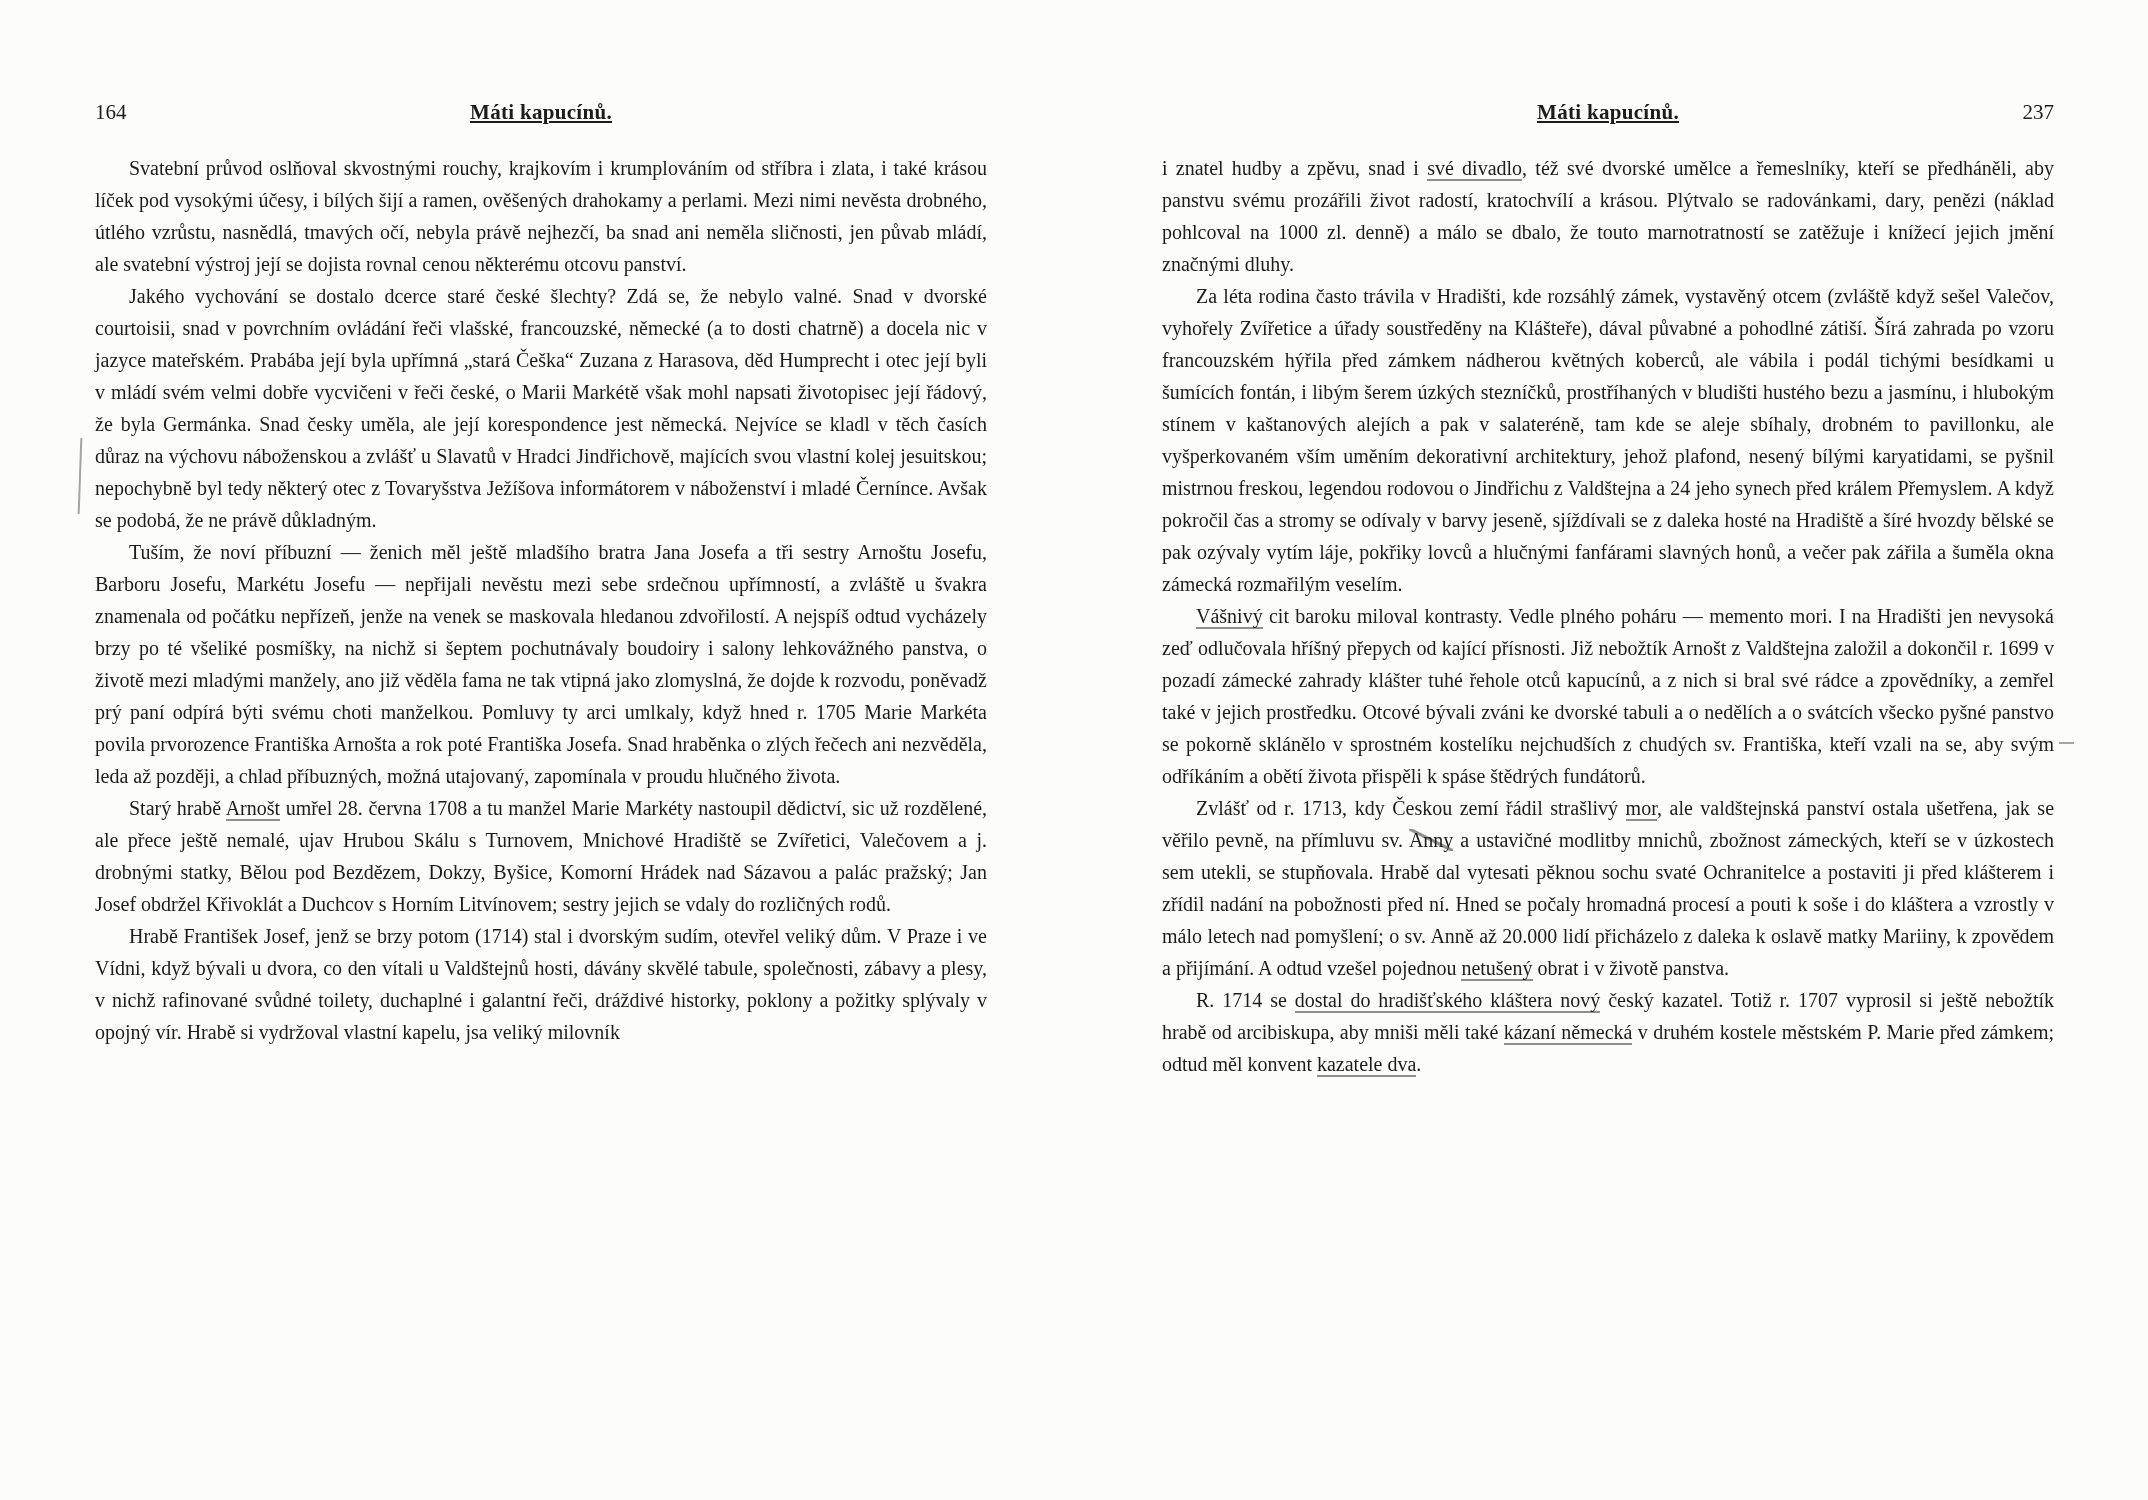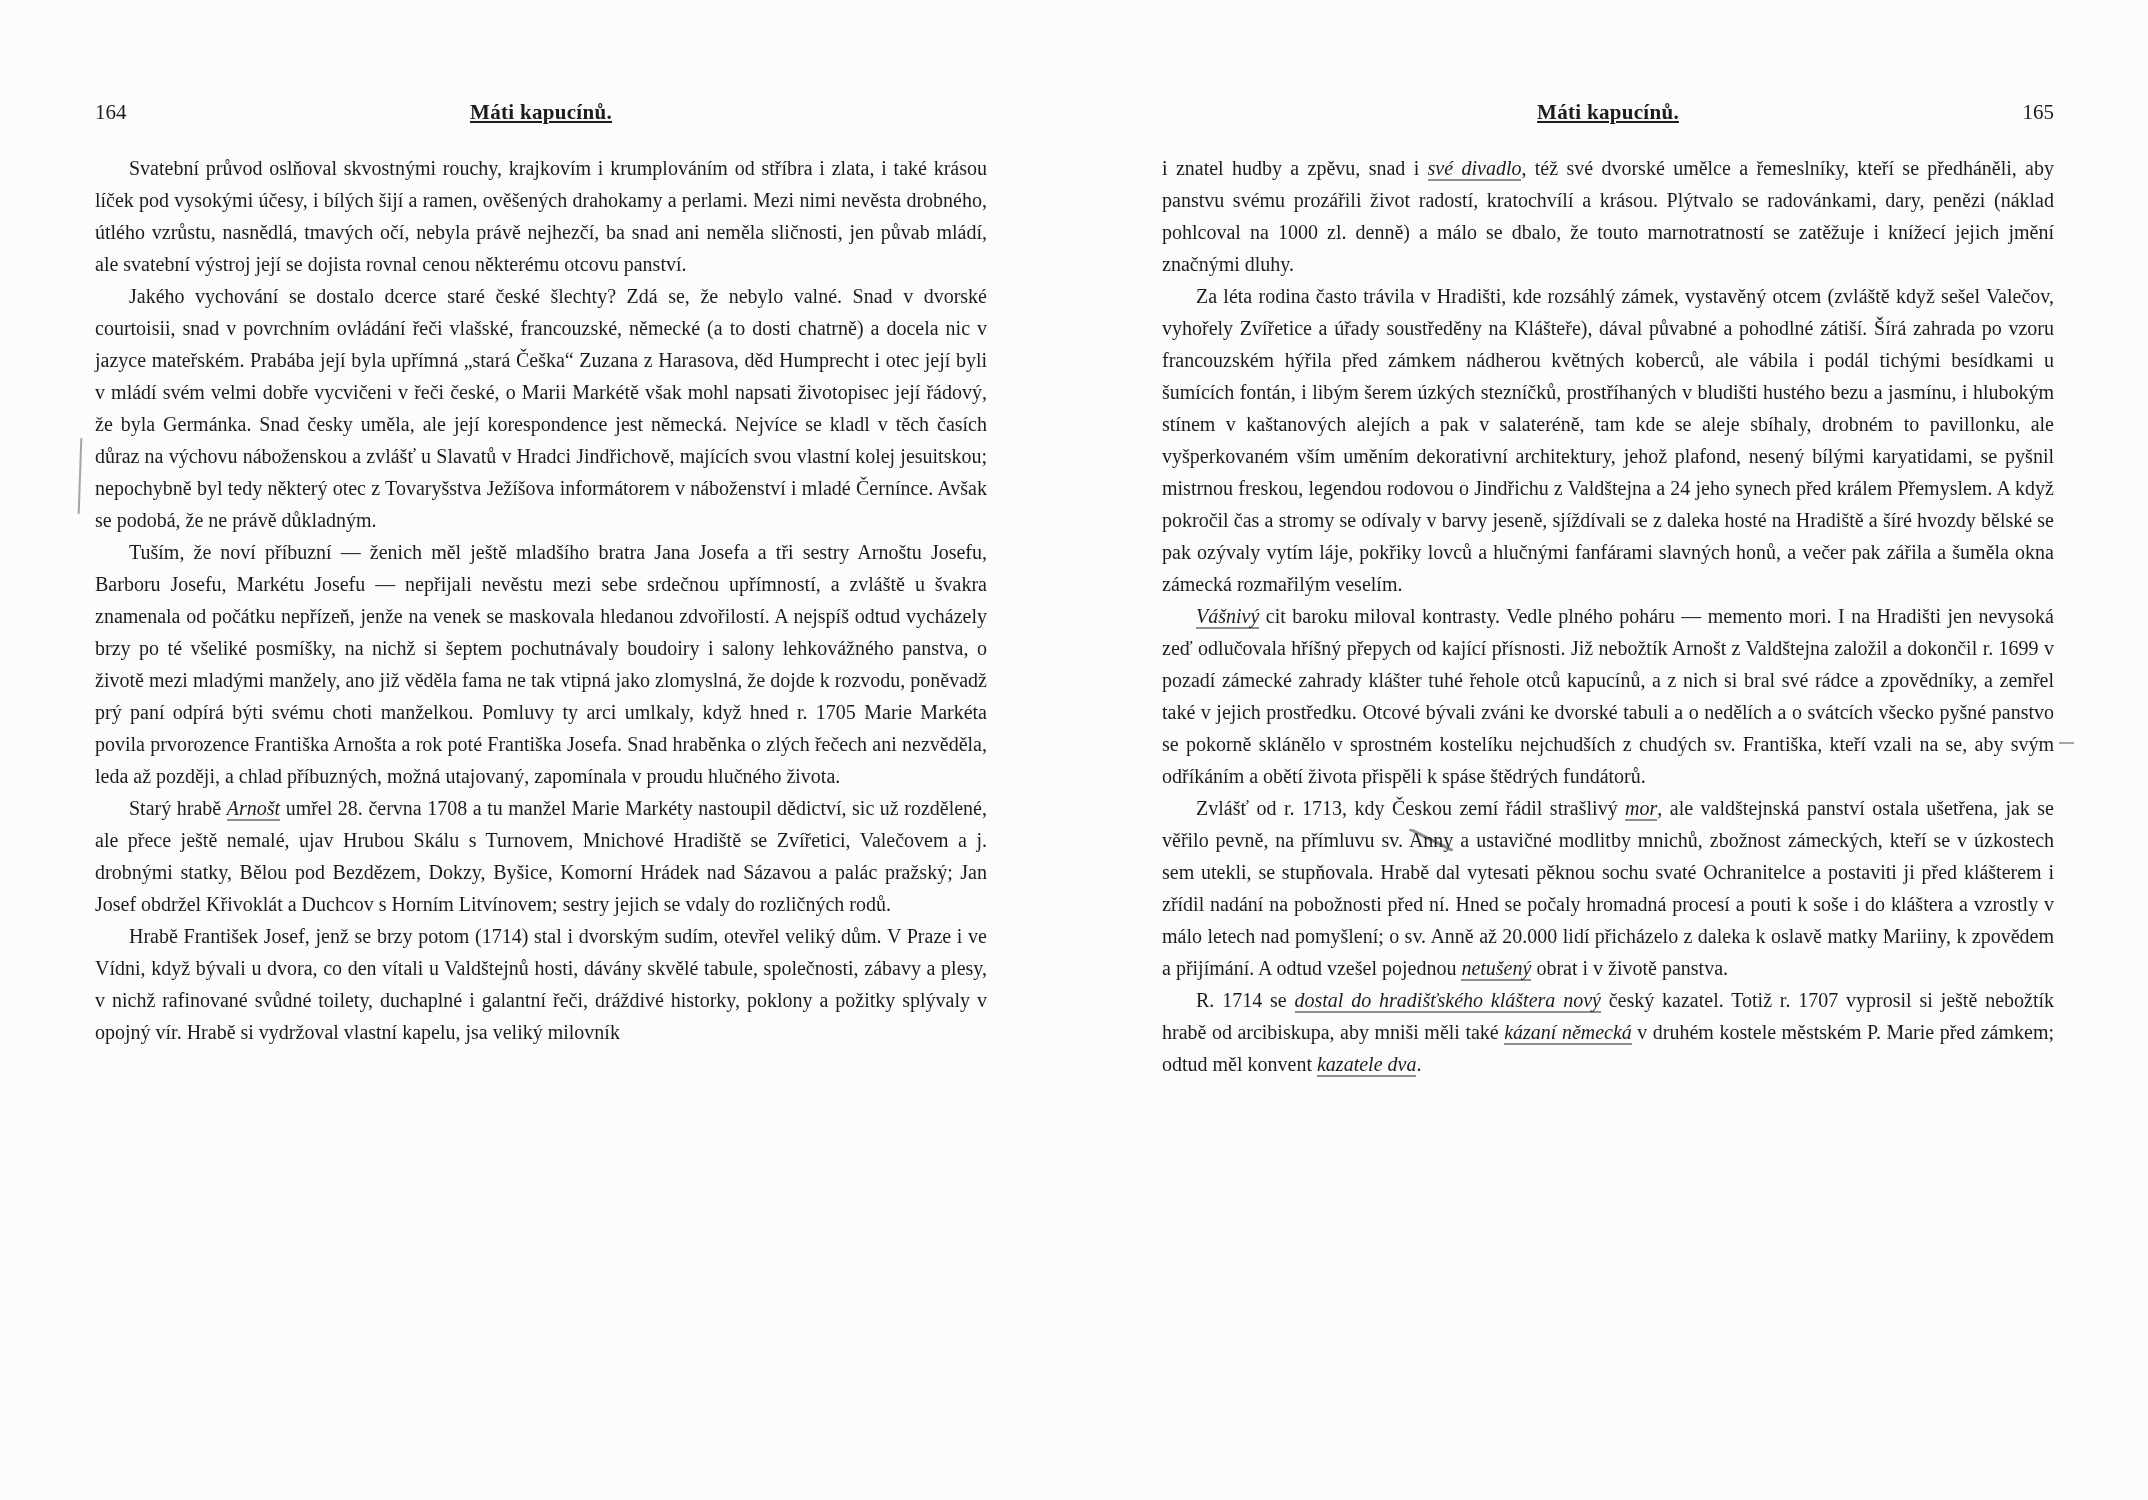--- a/index.html
+++ b/index.html
@@ -33,21 +33,21 @@
   .page-body {
     font-size: 20px;
     line-height: 32px;
     text-align: justify;
     text-justify: inter-word;
   }
   .para { margin: 0; }
   .para.indent { text-indent: 34px; }
 
   
-  .pencil-mark.underline { border-bottom: 2px solid var(--pencil, #8f8f8f); font-style: italic; }
+  .pencil-mark.underline { border-bottom: 2px solid var(--pencil, #8f8f8f); }
   .pencil-mark.strike {
     background: linear-gradient(to top right,
       transparent 45%, var(--pencil, #8f8f8f) 48%,
       var(--pencil, #8f8f8f) 53%, transparent 56%);
   }
   .margin-line {
     position: absolute;
     left: -16px;
     top: 338px;
     height: 76px;
@@ -82,21 +82,21 @@
       <p class="para indent">Tuším, že noví příbuzní — ženich měl ještě mladšího bratra Jana Josefa a tři sestry Arnoštu Josefu, Barboru Josefu, Markétu Josefu — nepřijali nevěstu mezi sebe srdečnou upřímností, a zvláště u švakra znamenala od počátku nepřízeň, jenže na venek se maskovala hledanou zdvořilostí. A nejspíš odtud vycházely brzy po té všeliké posmíšky, na nichž si šeptem pochutnávaly boudoiry i salony lehkovážného panstva, o životě mezi mladými manžely, ano již věděla fama ne tak vtipná jako zlomyslná, že dojde k rozvodu, poněvadž prý paní odpírá býti svému choti manželkou. Pomluvy ty arci umlkaly, když hned r. 1705 Marie Markéta povila prvorozence Františka Arnošta a rok poté Františka Josefa. Snad hraběnka o zlých řečech ani nezvěděla, leda až později, a chlad příbuzných, možná utajovaný, zapomínala v proudu hlučného života.</p>
       <p class="para indent">Starý hrabě <span class="pencil-mark underline">Arnošt</span> umřel 28. června 1708 a tu manžel Marie Markéty nastoupil dědictví, sic už rozdělené, ale přece ještě nemalé, ujav Hrubou Skálu s Turnovem, Mnichové Hradiště se Zvířetici, Valečovem a j. drobnými statky, Bělou pod Bezdězem, Dokzy, Byšice, Komorní Hrádek nad Sázavou a palác pražský; Jan Josef obdržel Křivoklát a Duchcov s Horním Litvínovem; sestry jejich se vdaly do rozličných rodů.</p>
       <p class="para indent">Hrabě František Josef, jenž se brzy potom (1714) stal i dvorským sudím, otevřel veliký dům. V Praze i ve Vídni, když bývali u dvora, co den vítali u Valdštejnů hosti, dávány skvělé tabule, společnosti, zábavy a plesy, v nichž rafinované svůdné toilety, duchaplné i galantní řeči, dráždivé historky, poklony a požitky splývaly v opojný vír. Hrabě si vydržoval vlastní kapelu, jsa veliký milovník</p>
     </div>
     <div class="margin-line"></div>
   </div>
 
   <div class="page page-right">
     <div class="page-header">
       <span class="running-title">Máti kapucínů.</span>
-      <span class="page-num pos-right">165</span>
+      <span class="page-num pos-right">237</span>
     </div>
     <div class="page-body">
       <p class="para">i znatel hudby a zpěvu, snad i <span class="pencil-mark underline">své divadlo</span>, též své dvorské umělce a řemeslníky, kteří se předháněli, aby panstvu svému prozářili život radostí, kratochvílí a krásou. Plýtvalo se radovánkami, dary, penězi (náklad pohlcoval na 1000 zl. denně) a málo se dbalo, že touto marnotratností se zatěžuje i knížecí jejich jmění značnými dluhy.</p>
       <p class="para indent">Za léta rodina často trávila v Hradišti, kde rozsáhlý zámek, vystavěný otcem (zvláště když sešel Valečov, vyhořely Zvířetice a úřady soustředěny na Klášteře), dával půvabné a pohodlné zátiší. Šírá zahrada po vzoru francouzském hýřila před zámkem nádherou květných koberců, ale vábila i podál tichými besídkami u šumících fontán, i libým šerem úzkých stezníčků, prostříhaných v bludišti hustého bezu a jasmínu, i hlubokým stínem v kaštanových alejích a pak v salateréně, tam kde se aleje sbíhaly, drobném to pavillonku, ale vyšperkovaném vším uměním dekorativní architektury, jehož plafond, nesený bílými karyatidami, se pyšnil mistrnou freskou, legendou rodovou o Jindřichu z Valdštejna a 24 jeho synech před králem Přemyslem. A když pokročil čas a stromy se odívaly v barvy jeseně, sjíždívali se z daleka hosté na Hradiště a šíré hvozdy bělské se pak ozývaly vytím láje, pokřiky lovců a hlučnými fanfárami slavných honů, a večer pak zářila a šuměla okna zámecká rozmařilým veselím.</p>
       <p class="para indent"><span class="pencil-mark underline">Vášnivý</span> cit baroku miloval kontrasty. Vedle plného poháru — memento mori. I na Hradišti jen nevysoká zeď odlučovala hříšný přepych od kající přísnosti. Již nebožtík Arnošt z Valdštejna založil a dokončil r. 1699 v pozadí zámecké zahrady klášter tuhé řehole otců kapucínů, a z nich si bral své rádce a zpovědníky, a zemřel také v jejich prostředku. Otcové bývali zváni ke dvorské tabuli a o nedělích a o svátcích všecko pyšné panstvo se pokorně sklánělo v sprostném kostelíku nejchudších z chudých sv. Františka, kteří vzali na se, aby svým odříkáním a obětí života přispěli k spáse štědrých fundátorů.</p>
       <p class="para indent">Zvlášť od r. 1713, kdy Českou zemí řádil strašlivý <span class="pencil-mark underline">mor</span>, ale valdštejnská panství ostala ušetřena, jak se věřilo pevně, na přímluvu sv. <span class="pencil-mark strike">Anny</span> a ustavičné modlitby mnichů, zbožnost zámeckých, kteří se v úzkostech sem utekli, se stupňovala. Hrabě dal vytesati pěknou sochu svaté Ochranitelce a postaviti ji před klášterem i zřídil nadání na pobožnosti před ní. Hned se počaly hromadná procesí a pouti k soše i do kláštera a vzrostly v málo letech nad pomyšlení; o sv. Anně až 20.000 lidí přicházelo z daleka k oslavě matky Mariiny, k zpovědem a přijímání. A odtud vzešel pojednou <span class="pencil-mark underline">netušený</span> obrat i v životě panstva.</p>
       <p class="para indent">R. 1714 se <span class="pencil-mark underline">dostal do hradišťského kláštera nový</span> český kazatel. Totiž r. 1707 vyprosil si ještě nebožtík hrabě od arcibiskupa, aby mniši měli také <span class="pencil-mark underline">kázaní německá</span> v druhém kostele městském P. Marie před zámkem; odtud měl konvent <span class="pencil-mark underline">kazatele dva</span>.</p>
     </div>
     <div class="margin-dash"></div>
   </div>

